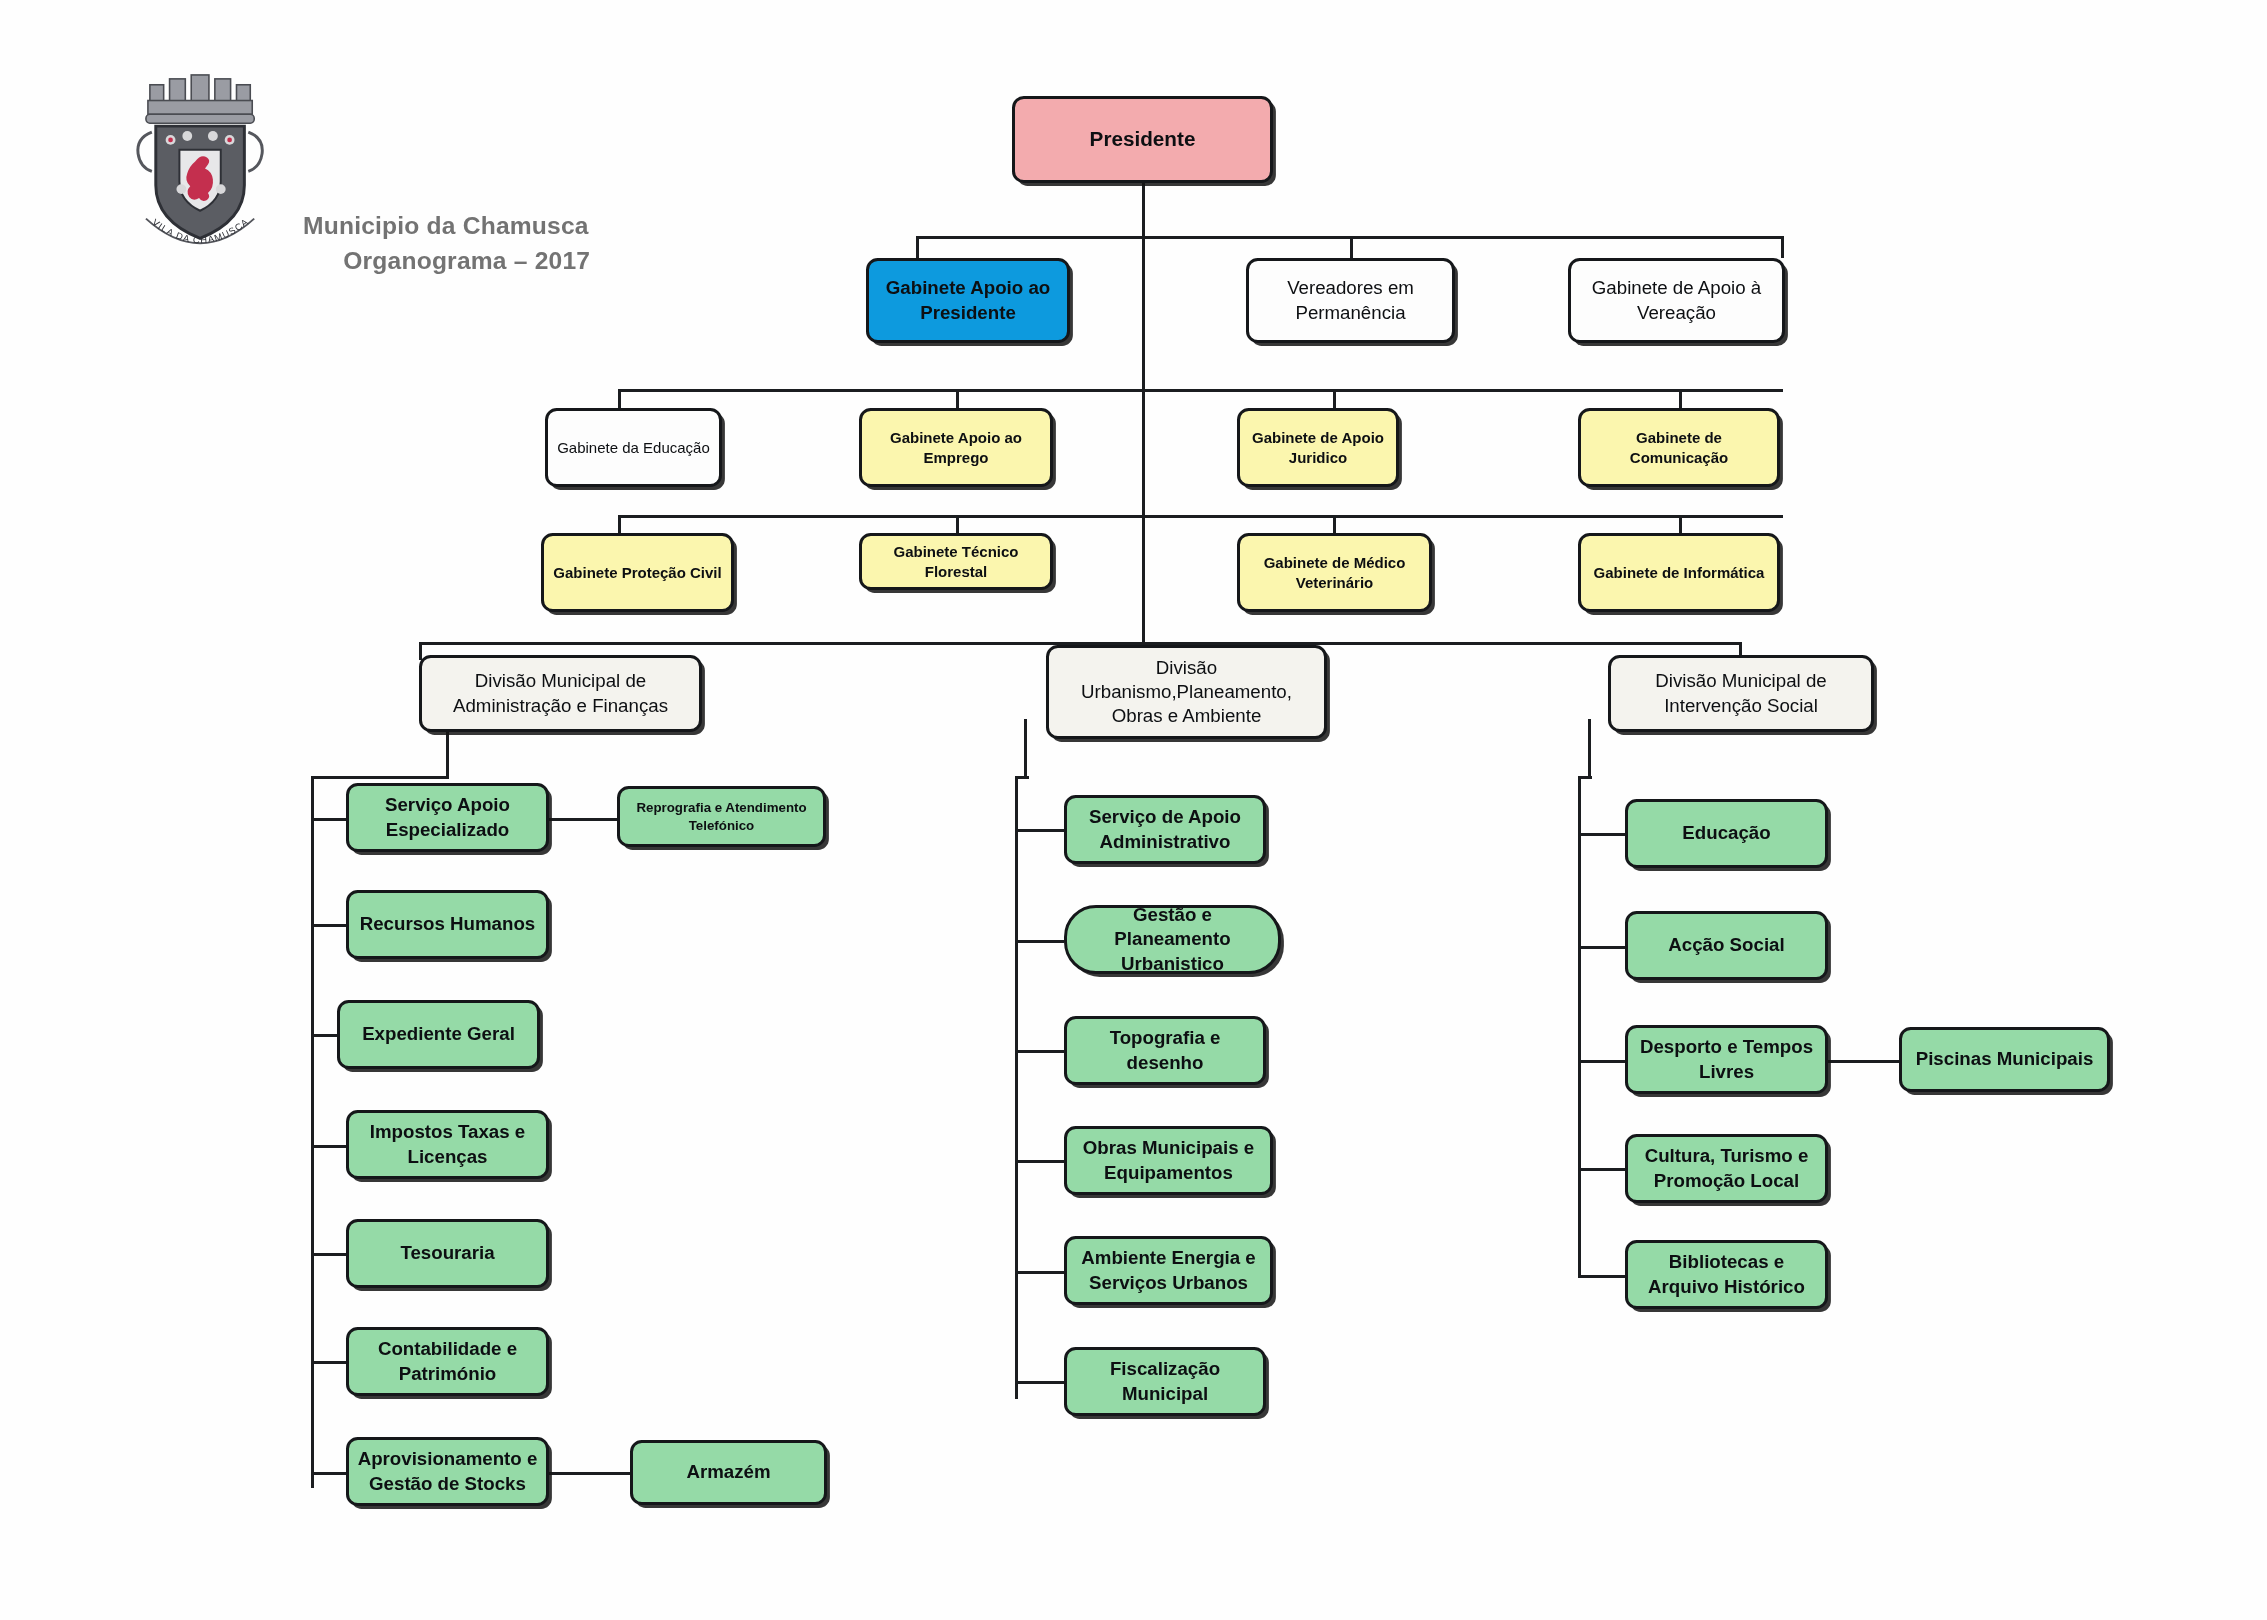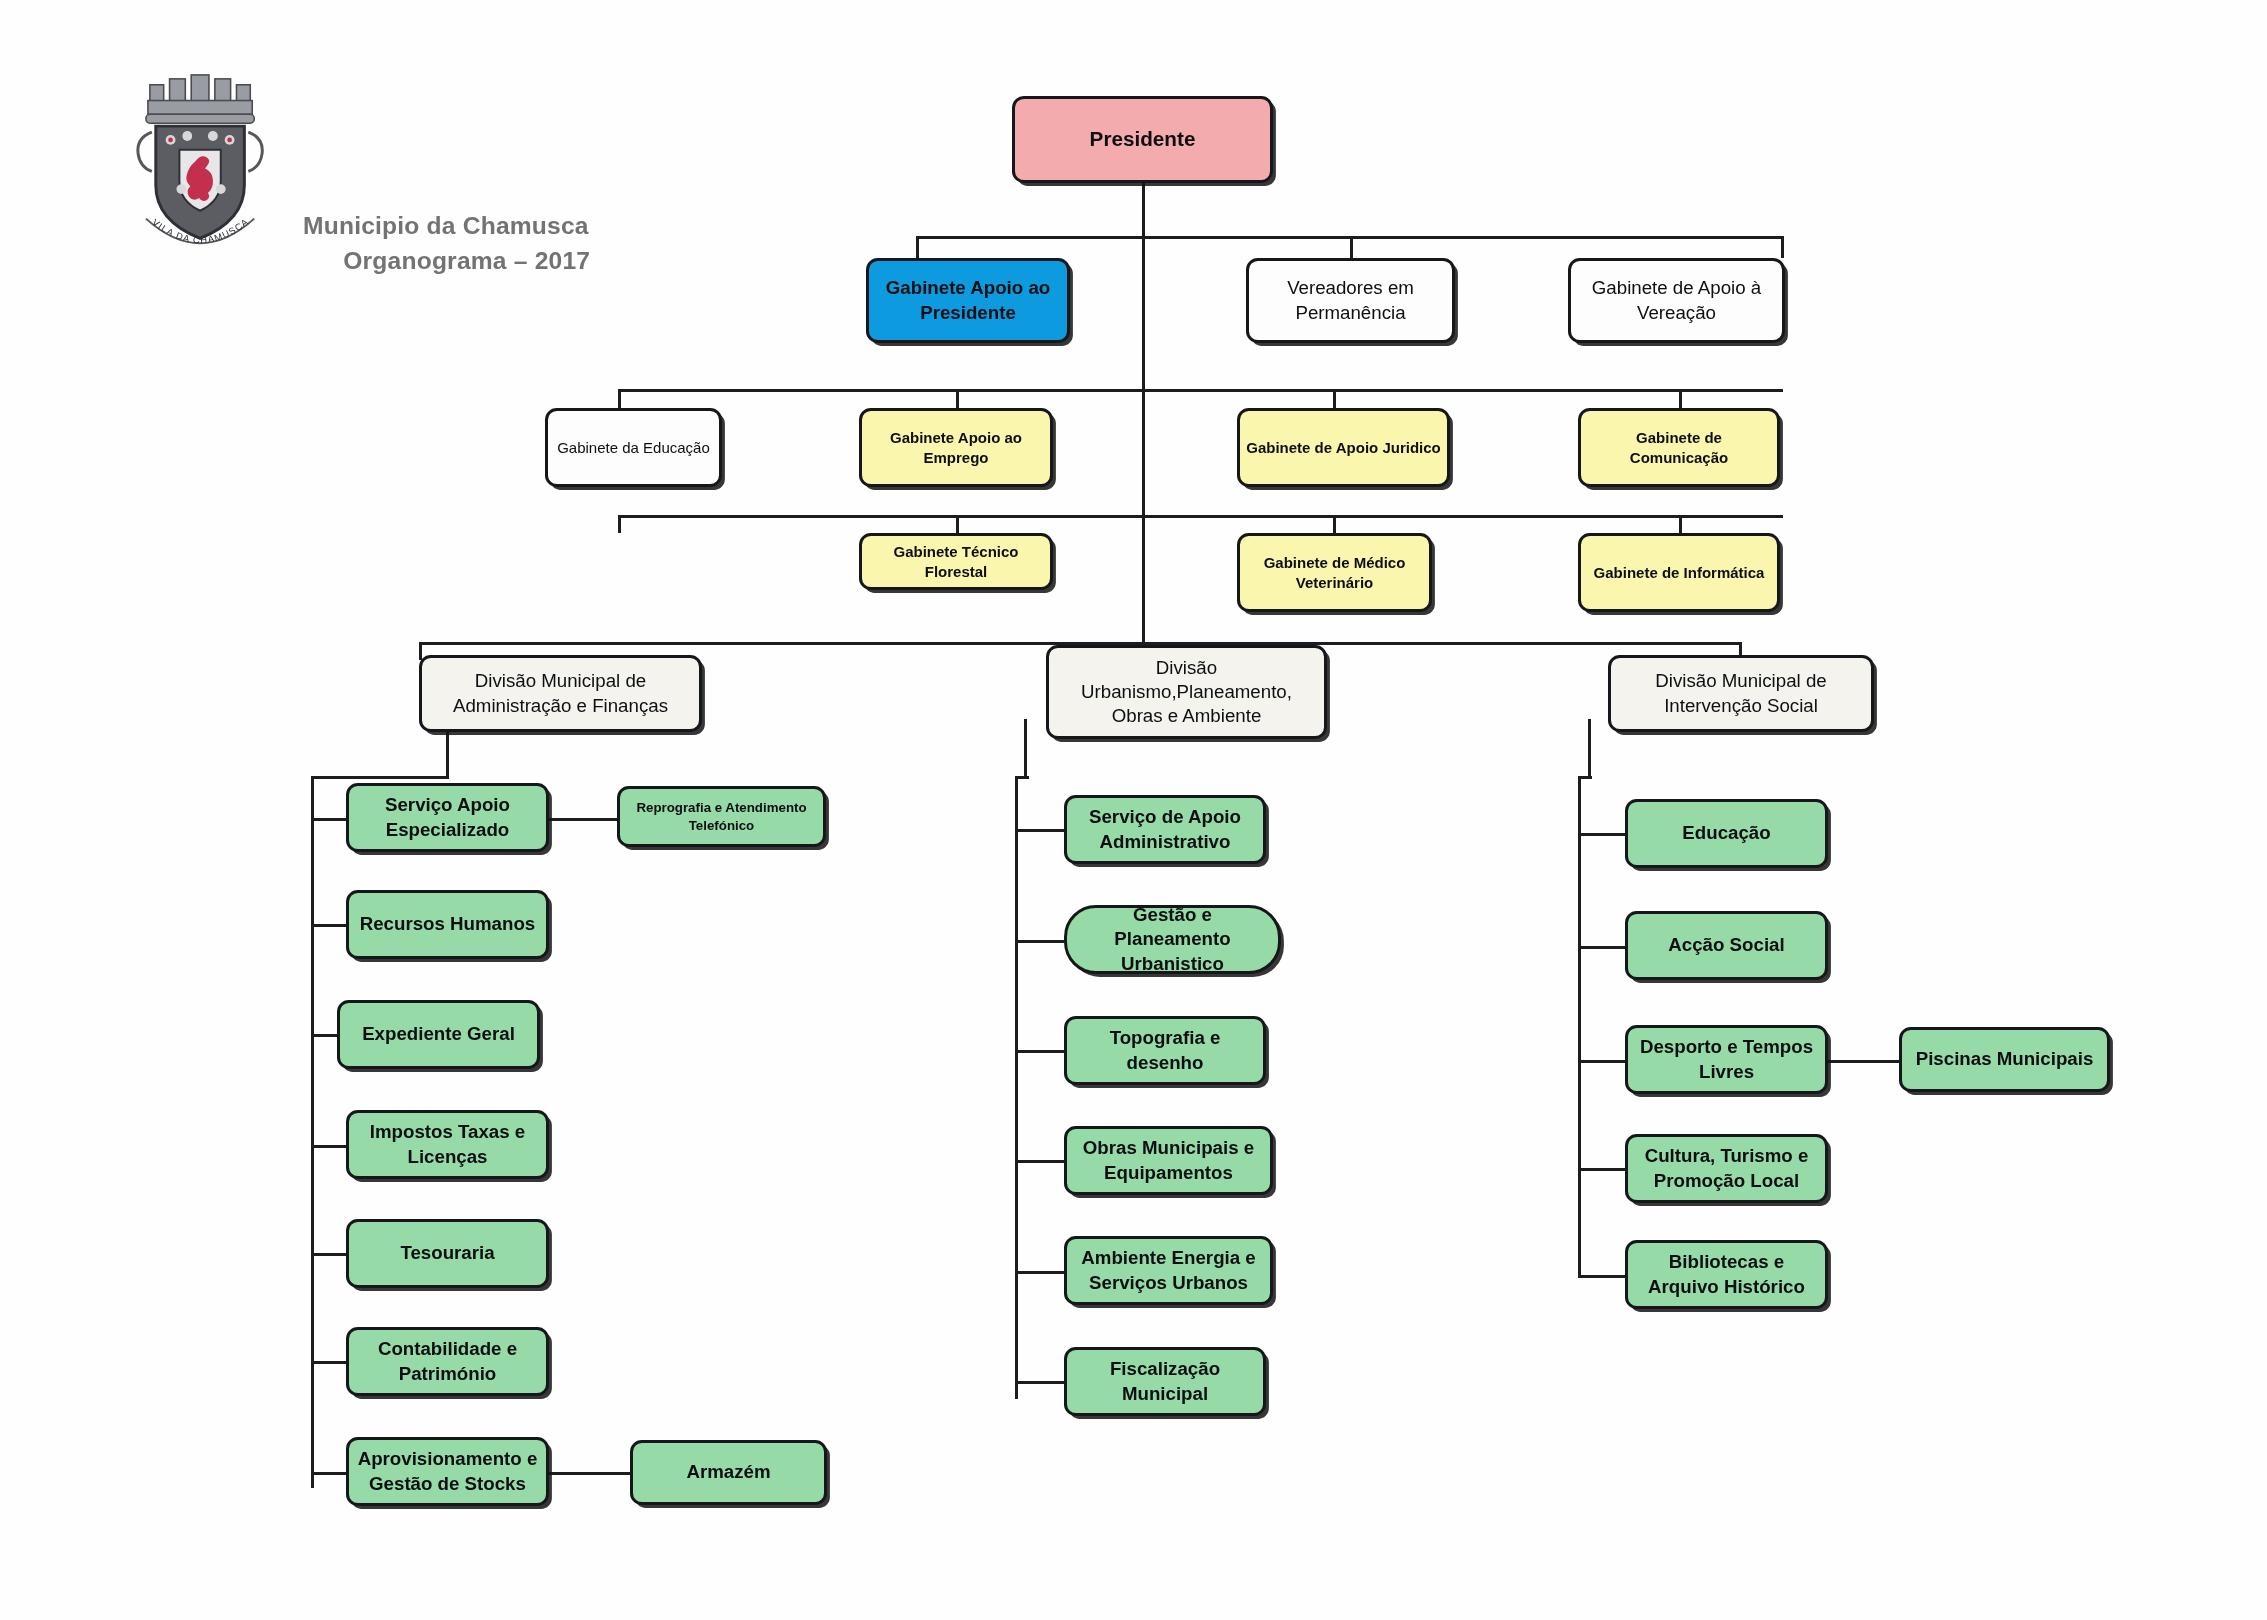--- a/index.html
+++ b/index.html
@@ -167,27 +167,30 @@
   <div class="node white fs-row2" style="left:1568px;top:258px;width:217px;height:85px;">
     <span>Gabinete de Apoio à Vereação</span>
   </div>
 
   <div class="node white fs-gab" style="left:545px;top:408px;width:177px;height:79px;">
     <span>Gabinete da Educação</span>
   </div>
   <div class="node yellow fs-gab" style="left:859px;top:408px;width:194px;height:79px;">
     <span>Gabinete Apoio ao Emprego</span>
   </div>
-  <div class="node yellow fs-gab" style="left:1237px;top:408px;width:213px;height:79px;">
+  <div class="node yellow fs-gab" style="left:1237px;top:408px;width:162px;height:79px;">
     <span>Gabinete de Apoio Juridico</span>
   </div>
   <div class="node yellow fs-gab" style="left:1578px;top:408px;width:202px;height:79px;">
     <span>Gabinete de Comunicação</span>
   </div>
 
+  <div class="node yellow fs-gab" style="left:541px;top:533px;width:193px;height:79px;">
+    <span>Gabinete Proteção Civil</span>
+  </div>
   <div class="node yellow fs-gab" style="left:859px;top:533px;width:194px;height:57px;">
     <span>Gabinete Técnico Florestal</span>
   </div>
   <div class="node yellow fs-gab" style="left:1237px;top:533px;width:195px;height:79px;">
     <span>Gabinete de Médico Veterinário</span>
   </div>
   <div class="node yellow fs-gab" style="left:1578px;top:533px;width:202px;height:79px;">
     <span>Gabinete de Informática</span>
   </div>
 

